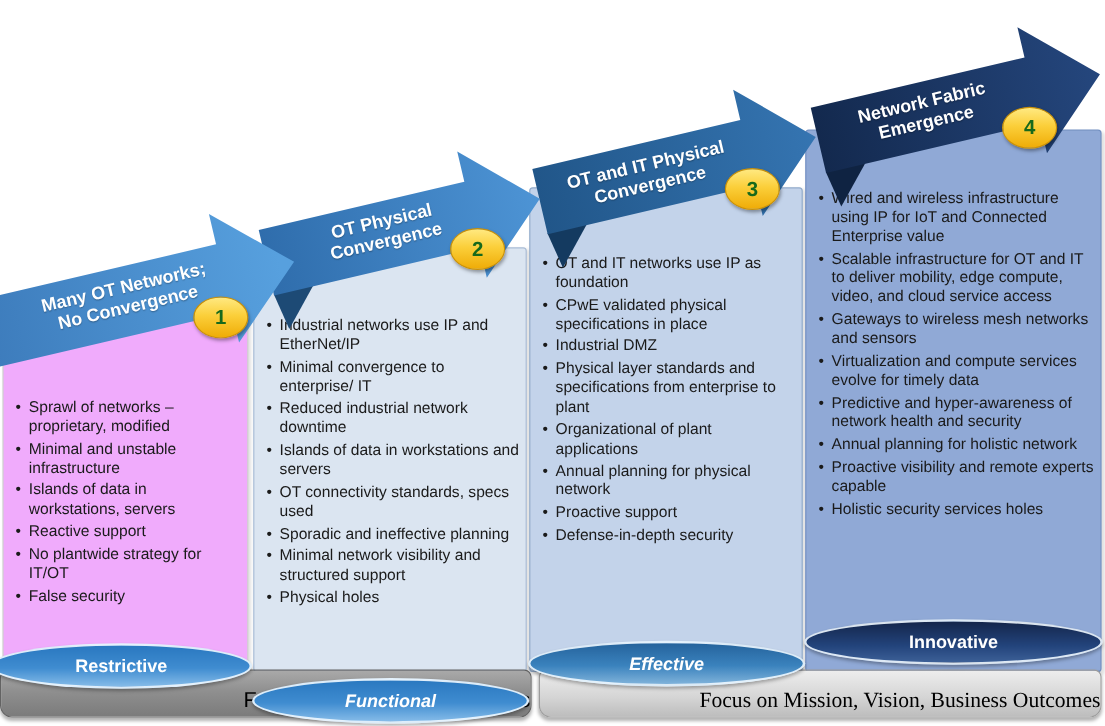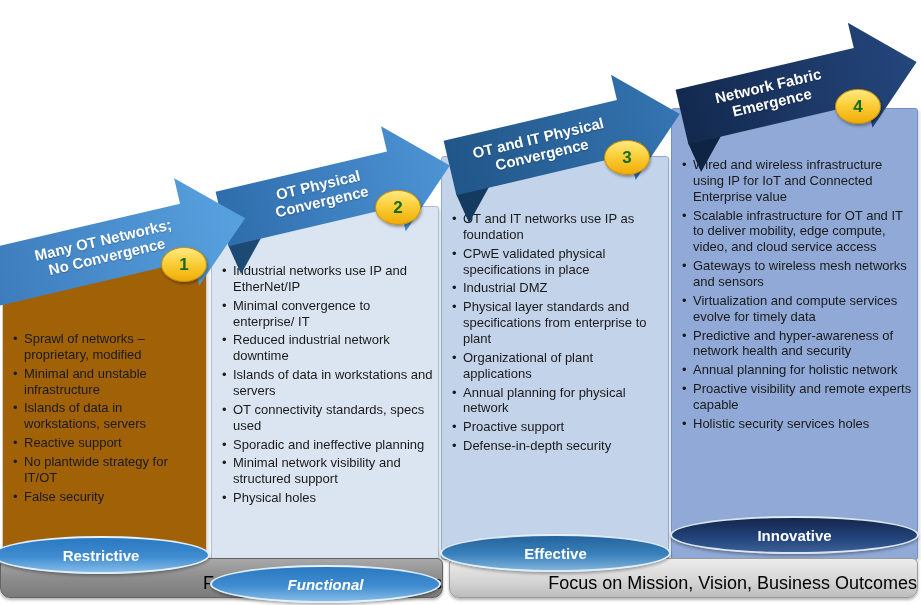--- a/index.html
+++ b/index.html
@@ -3,21 +3,21 @@
 <meta charset="utf-8">
 <style>
   html,body{margin:0;padding:0;background:#ffffff;}
   .canvas{position:relative;width:921px;height:605px;background:#ffffff;overflow:hidden;
           font-family:"Liberation Sans", sans-serif;}
 
   
   .panel{position:absolute;box-sizing:border-box;border-radius:3px;
          border:1px solid rgba(100,120,150,.35);
          box-shadow:2px 2px 3px rgba(0,0,0,.12);}
-  .panel-1{left:2px;  top:258px;width:205px;height:302px;background:#a16207;border-color:#cfcfcf;}
+  .panel-1{left:2px;  top:258px;width:205px;height:302px;background:#f0abfc;border-color:#cfcfcf;}
   .panel-2{left:211px;top:206px;width:228px;height:354px;background:#dbe5f1;border-color:#aabdd6;}
   .panel-3{left:441px;top:156px;width:228px;height:404px;background:#c3d3ea;border-color:#93accb;}
   .panel-4{left:671px;top:108px;width:247px;height:452px;background:#90a9d6;border-color:#7390c2;}
 
   .bullets{margin:0;padding:0;list-style:none;color:#1a1a1a;font-size:13px;line-height:1.22;}
   .panel-1 .bullets{padding:72px 6px 0 9px;}
   .panel-2 .bullets{padding:56px 4px 0 9px;}
   .panel-3 .bullets{padding:54px 4px 0 9px;}
   .panel-4 .bullets{padding:48px 4px 0 9px;}
   .bullets li{position:relative;padding-left:12px;margin:0 0 3px 0;}
@@ -48,34 +48,34 @@
   .badge-4{left:835px;top:89px;}
 
   
   .oval{position:absolute;z-index:9;height:38px;border-radius:50%;
         border:2px solid rgba(240,248,255,.9);box-sizing:border-box;
         display:flex;align-items:center;justify-content:center;
         color:#ffffff;font-weight:bold;font-size:15px;
         box-shadow:0 2px 3px rgba(0,0,0,.3);}
   .oval-1{left:-8px; top:536px;width:218px;background:linear-gradient(180deg,#2a78c0 0%,#3f8cd0 55%,#85bbe8 100%);}
   .oval-2{left:210px;top:565px;width:231px;background:linear-gradient(180deg,#2a78c0 0%,#3f8cd0 55%,#85bbe8 100%);font-style:italic;}
-  .oval-3{left:440px;top:534px;width:231px;background:linear-gradient(180deg,#25639c 0%,#3a82bd 55%,#7fb2da 100%);}
+  .oval-3{left:440px;top:534px;width:231px;background:linear-gradient(180deg,#25639c 0%,#3a82bd 55%,#7fb2da 100%);font-style:italic;}
   .oval-4{left:670px;top:516px;width:249px;background:linear-gradient(180deg,#14264b 0%,#23447c 60%,#3d6097 100%);}
 
   
   .footer-bar{position:absolute;z-index:8;height:40px;box-sizing:border-box;
               display:flex;align-items:center;justify-content:flex-end;
               font-size:18px;color:#000000;
               border-radius:6px 6px 10px 10px;box-shadow:0 2px 3px rgba(0,0,0,.3);}
   .footer-1{left:0px;  top:558px;width:443px;
             background:linear-gradient(180deg,#a9a9a9 0%,#8f8f8f 45%,#7b7b7b 100%);
             border:1px solid #636363;}
   .footer-2{left:449px;top:558px;width:469px;
             background:linear-gradient(180deg,#ededed 0%,#d4d4d4 60%,#bdbdbd 100%);
-            border:1px solid #9c9c9c;}
+            border:1px solid #9c9c9c;font-family:Liberation Serif, serif;}
   .footer-bar .label{padding-top:10px;}
 </style>
 </head>
 <body>
 
 <div class="canvas">
 
   <div class="footer-bar footer-1">
     <span class="label">Focus on Organizational Silos</span>
   </div>

